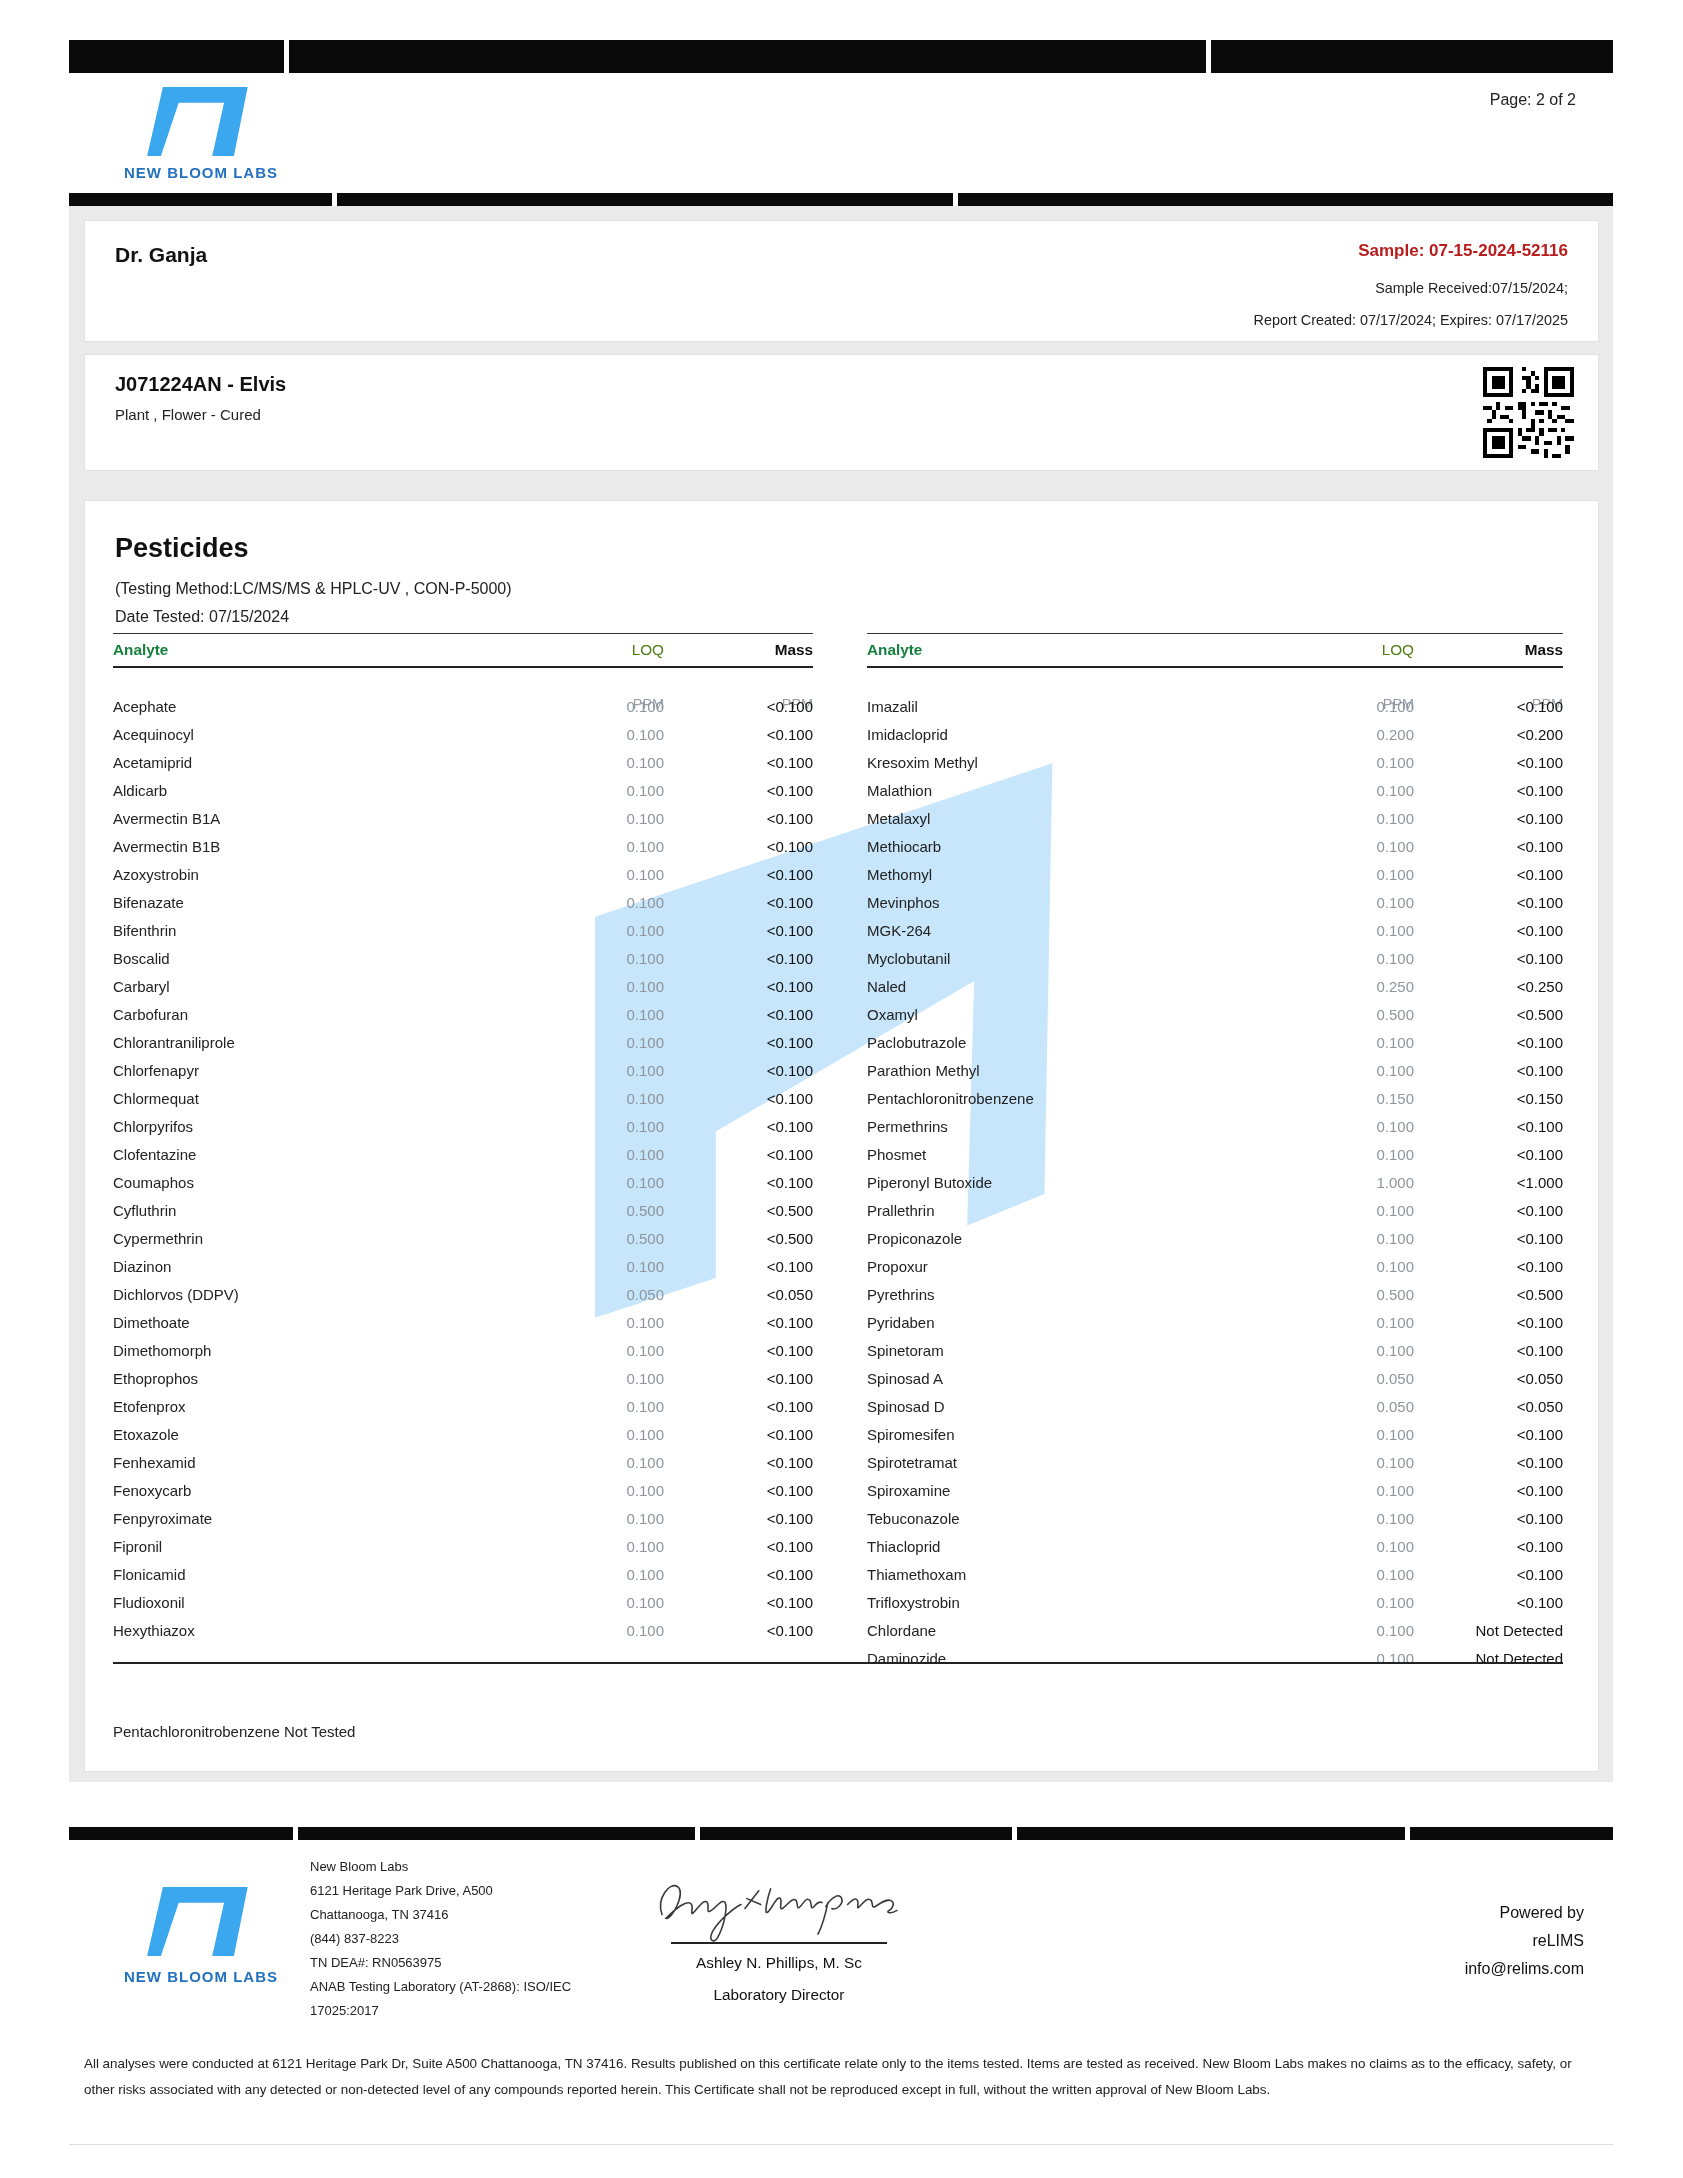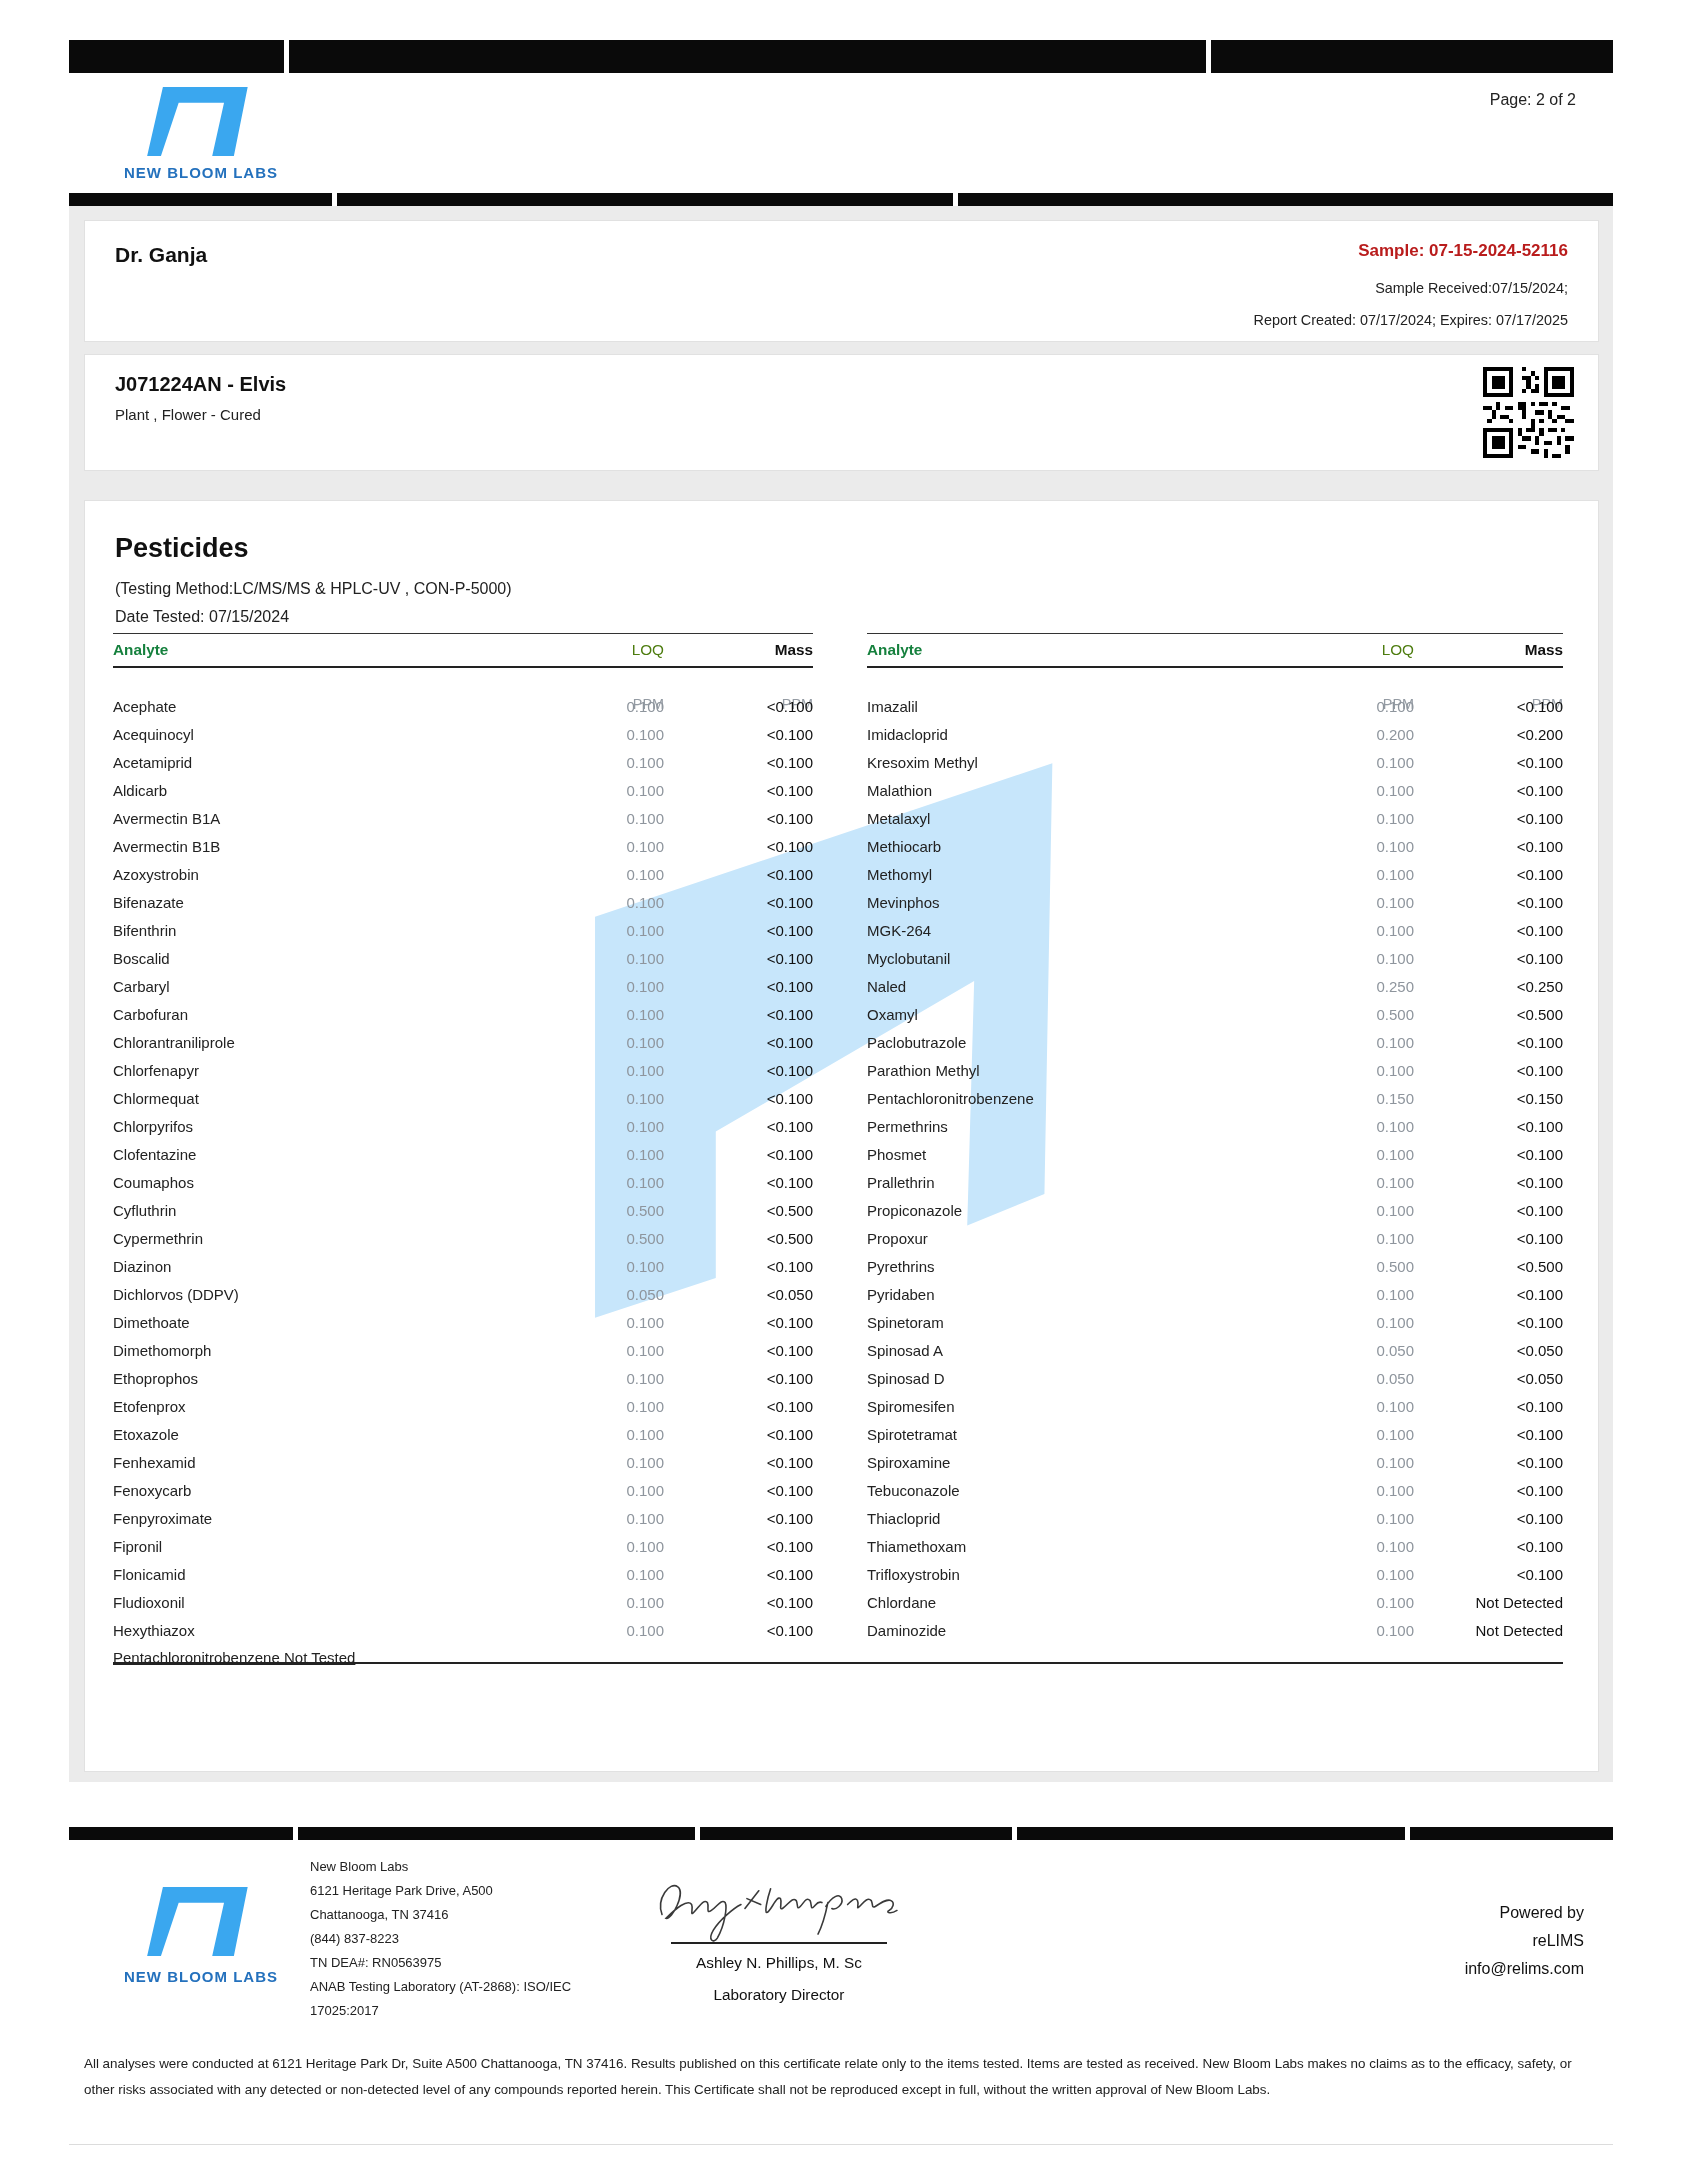--- a/index.html
+++ b/index.html
@@ -476,20 +476,25 @@
             <span class="loq">0.100</span>
             <span class="mass">&lt;0.100</span>
           </div>
 
           <div class="trow">
             <span class="a">Phosmet</span>
             <span class="loq">0.100</span>
             <span class="mass">&lt;0.100</span>
           </div>
 
+          <div class="trow">
+            <span class="a">Piperonyl Butoxide</span>
+            <span class="loq">1.000</span>
+            <span class="mass">&lt;1.000</span>
+          </div>
 
           <div class="trow">
             <span class="a">Prallethrin</span>
             <span class="loq">0.100</span>
             <span class="mass">&lt;0.100</span>
           </div>
 
           <div class="trow">
             <span class="a">Propiconazole</span>
             <span class="loq">0.100</span>
@@ -582,21 +587,21 @@
 
           <div class="trow">
             <span class="a">Daminozide</span>
             <span class="loq">0.100</span>
             <span class="mass">Not Detected</span>
           </div>
         </div>
     </div>
 
     <div class="bottom-rule" style="left:28px;top:1161px;width:1450px;"></div>
-    <div class="note" style="left:28px;top:1148px;text-decoration:underline;">Pentachloronitrobenzene Not Tested</div>
+    <div class="note" style="left:28px;top:1222px;">Pentachloronitrobenzene Not Tested</div>
   </div>
 
   <div class="bar" style="top:1827px;height:13px;">
     <div class="gap" style="left:224px;"></div>
     <div class="gap" style="left:626px;"></div>
     <div class="gap" style="left:943px;"></div>
     <div class="gap" style="left:1336px;"></div>
   </div>
 
   <svg class="abs" style="left:135px;top:1887px;" width="113" height="69" viewBox="0 0 114 70">

